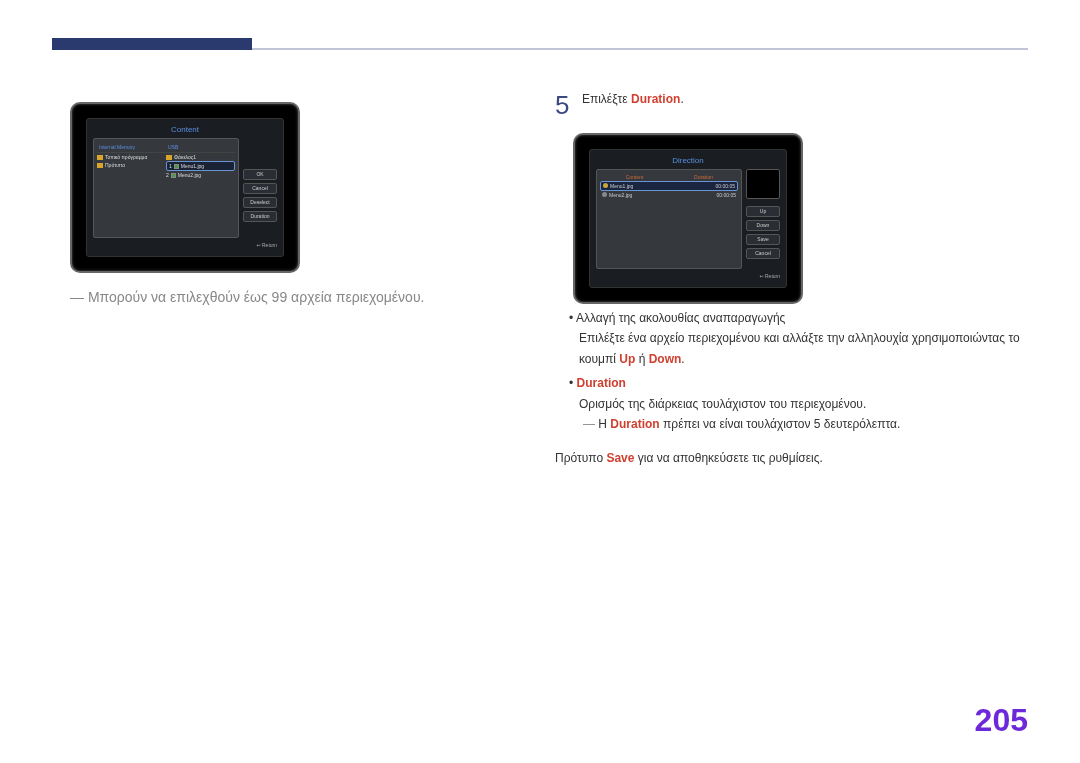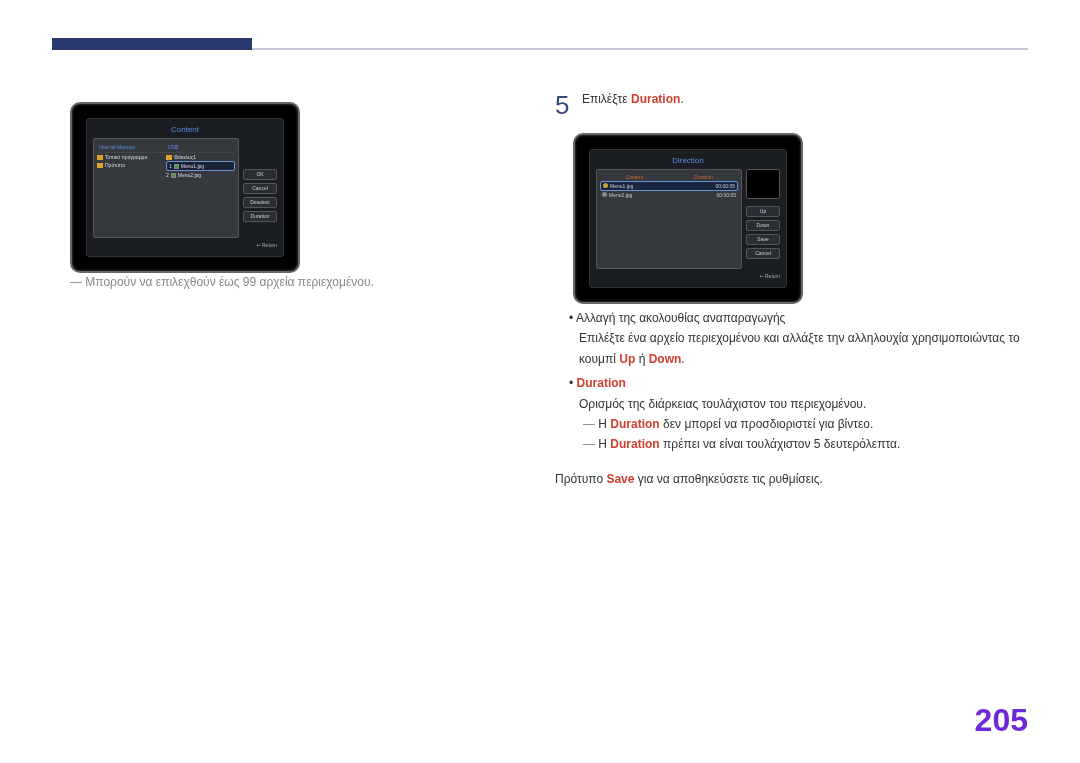--- a/index.html
+++ b/index.html
@@ -21,21 +21,21 @@
   .ss-btn { font-size: 5px; color: #ccc; background: #2a2d33; border: 1px solid #555; border-radius: 2px; padding: 2px 0; text-align: center; line-height: 1; }
   .ss-preview { background: #000; border: 1px solid #555; border-radius: 2px; height: 30px; margin-bottom: 4px; }
   .ss-tabs { display: flex; font-size: 5px; color: #5a8fe0; }
   .ss-tab { flex: 1; padding: 2px; border-bottom: 1px solid #444; }
   .ss-list { font-size: 5px; color: #ddd; }
   .ss-row { display: flex; align-items: center; gap: 2px; padding: 1px 0; }
   .ss-icon { width: 6px; height: 5px; background: #d9a52a; display: inline-block; }
   .ss-row-sel { border: 1px solid #6a95d2; border-radius: 2px; padding: 1px 2px; background: #1a2235; }
   .ss-check { width: 5px; height: 5px; border: 1px solid #888; background: #4a9a4a; display: inline-block; }
   .ss-foot { font-size: 5px; color: #aaa; text-align: right; padding-top: 4px; }
-  .note { font-size: 12px; color: #888; margin-top: 2px; margin-left: 18px; }
+  .note { font-size: 14px; color: #888; margin-top: 16px; margin-left: 18px; }
   .note::before { content: "― "; }
   .desc { font-size: 12px; line-height: 1.7; margin-top: 14px; }
   .bullet { margin-left: 14px; margin-top: 4px; text-indent: -10px; padding-left: 10px; }
   .bullet::before { content: "•  "; }
   .sub { margin-left: 24px; font-size: 12px; line-height: 1.7; }
   .dash { margin-left: 28px; text-indent: -14px; padding-left: 14px; font-size: 12px; line-height: 1.7; }
   .dash::before { content: "―  "; color: #888; }
   .page-num { position: absolute; bottom: 24px; right: 52px; font-size: 32px; color: #6d28d9; font-weight: 700; }
   .ss2-tabs { display: flex; font-size: 5px; }
   .ss2-tab { flex: 1; color: #c96b3a; text-align: center; padding: 1px; }
@@ -146,23 +146,20 @@
 
 
     <div class="desc bullet">Αλλαγή της ακολουθίας αναπαραγωγής</div>
     <div class="sub">
       <span>Επιλέξτε ένα αρχείο περιεχομένου και αλλάξτε την αλληλουχία χρησιμοποιώντας το κουμπί </span><span class="highlight">Up</span><span> ή </span><span class="highlight">Down</span><span>.</span>
     </div>
 
     <div class="desc bullet"><span class="highlight">Duration</span></div>
     <div class="sub">Ορισμός της διάρκειας τουλάχιστον του περιεχομένου.</div>
     <div class="dash">
-      <span>Η </span><span class="highlight">Duration</span><span> δεν μπορεί να προσδιοριστεί για βίντεο.</span>
-    </div>
-    <div class="dash">
       <span>Η </span><span class="highlight">Duration</span><span> πρέπει να είναι τουλάχιστον 5 δευτερόλεπτα.</span>
     </div>
 
     <div class="desc">
       <span>Πρότυπο </span><span class="highlight">Save</span><span> για να αποθηκεύσετε τις ρυθμίσεις.</span>
     </div>
   </div>
 </div>
 
 <div class="page-num">205</div>

